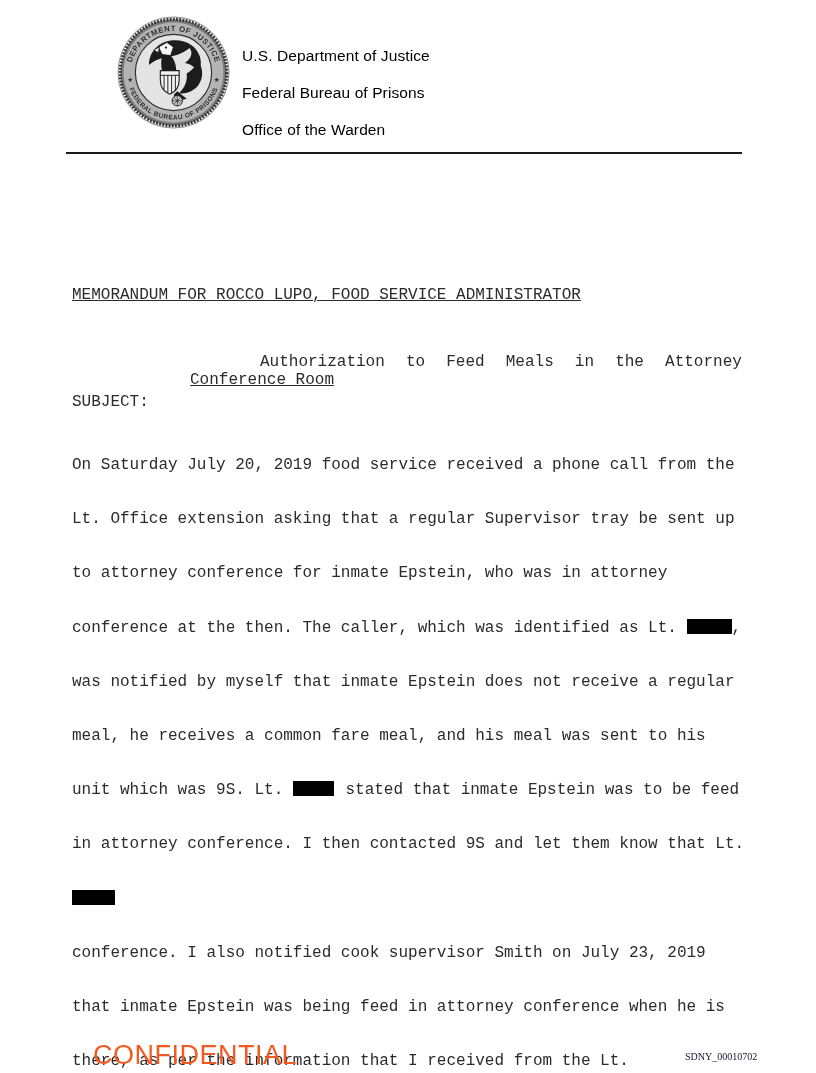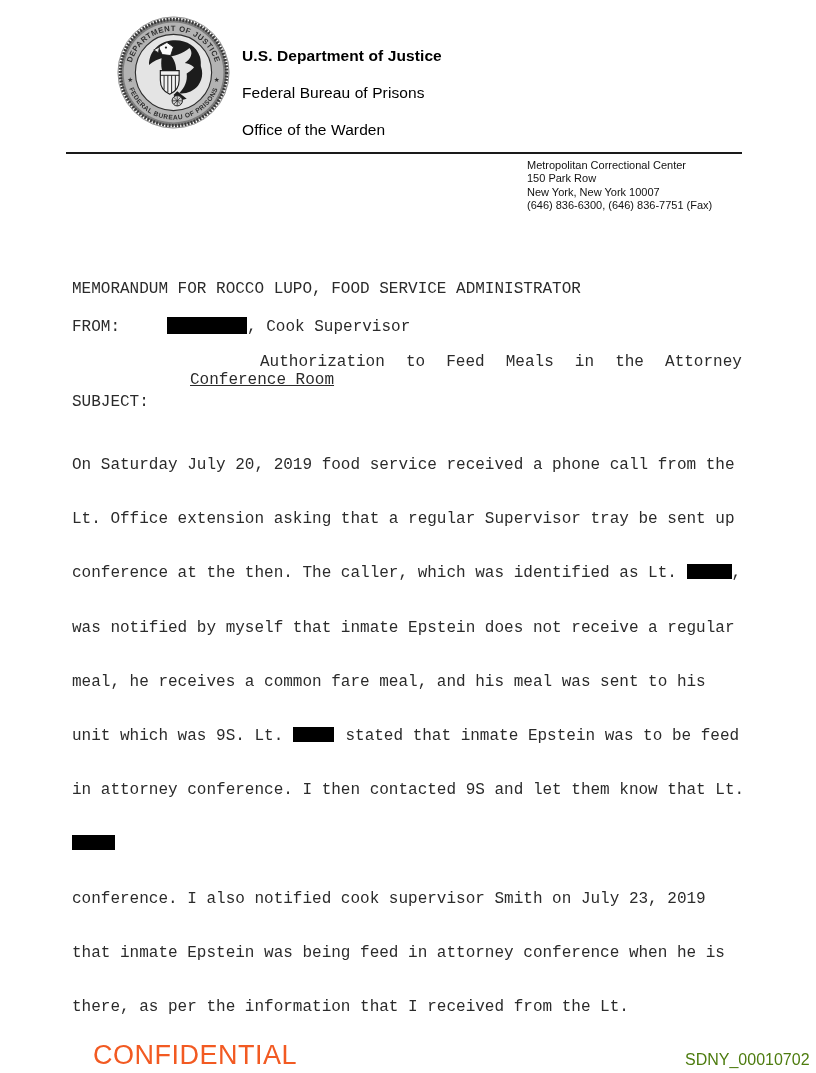--- a/index.html
+++ b/index.html
@@ -8,42 +8,42 @@
     width:816px;
     height:1073px;
     background:#ffffff;
     font-family:"Liberation Sans", sans-serif;
     overflow:hidden;
   }
   
   .seal{position:absolute;left:117px;top:16px;width:113px;height:113px;}
   .agency-block{position:absolute;left:242px;top:48px;color:#000;}
   .agency-line{font-size:15.5px;line-height:16px;margin-bottom:21px;letter-spacing:0.1px;}
-  .agency-line.bold{font-weight:bold;}
+  .agency-line.bold{font-weight:normal;}
   .header-rule{position:absolute;left:66px;top:152px;width:676px;height:2px;background:#1a1a1a;}
   .address{position:absolute;left:527px;top:159px;font-size:11px;line-height:13.4px;color:#111;}
   
   .mono{font-family:"Liberation Mono", monospace;font-size:16px;color:#2b2b2b;white-space:pre;}
   .memoline{position:absolute;left:72px;line-height:18px;}
-  .line-memorandum{top:280px;}
+  .line-memorandum{top:286px;text-decoration:underline;}
   .line-from{top:317px;}
   .subject-label{top:353px;margin-top:40px;}
   .subject-content{position:absolute;left:260px;top:353px;line-height:18px;word-spacing:11.5px;}
   .subject-line2{position:absolute;left:190px;top:371px;line-height:18px;text-decoration:underline;}
   .memo-body{position:absolute;left:72px;top:420px;}
   .memo-body .bline{line-height:18.2px;height:18.2px;}
   
   .redact{display:inline-block;background:#000;}
   .redact-from{width:80px;height:17px;margin-left:47px;vertical-align:-3px;}
   .redact-a{width:45px;height:15px;vertical-align:-2px;}
   .redact-b{width:41px;height:15px;vertical-align:-2px;margin-right:2px;}
   .redact-c{width:43px;height:15px;vertical-align:-2px;margin-right:2px;}
   
   .confidential{position:absolute;left:93px;top:1040px;font-size:27px;letter-spacing:0.5px;color:#F25A22;}
-  .bates{position:absolute;left:685px;top:1051px;font-size:16px;color:#4d7c0f;}
+  .bates{position:absolute;left:685px;top:1051px;font-size:10px;color:#0f172a;font-family:Liberation Serif, serif;}
 </style>
 </head>
 <body>
 
 <div class="page">
 
   <svg class="seal" viewBox="0 0 120 120" xmlns="http://www.w3.org/2000/svg">
     <defs>
       <path id="arcTop" d="M 14,62 A 46,46 0 1 1 106,62" fill="none"></path>
       <path id="arcBot" d="M 10,60 A 50,50 0 0 0 110,60" fill="none"></path>
@@ -78,38 +78,32 @@
   </svg>
 
   <div class="agency-block">
     <div class="agency-line bold">U.S. Department of Justice</div>
     <div class="agency-line">Federal Bureau of Prisons</div>
     <div class="agency-line">Office of the Warden</div>
   </div>
 
   <div class="header-rule"></div>
 
-  <div class="address">
-    <div>Metropolitan Correctional Center</div>
-    <div>150 Park Row</div>
-    <div>New York, New York 10007</div>
-    <div>(646) 836-6300, (646) 836-7751 (Fax)</div>
-  </div>
 
   <div class="mono memoline line-memorandum">MEMORANDUM FOR ROCCO LUPO, FOOD SERVICE ADMINISTRATOR</div>
 
-  <div class="mono memoline line-from"><span>FROM:</span><span class="redact redact-from"></span><span>, Cook Supervisor</span></div>
 
   <div class="mono memoline subject-label">SUBJECT:</div>
   <div class="mono subject-content">Authorization to Feed Meals in the Attorney</div>
   <div class="mono subject-line2">Conference Room</div>
 
   <div class="mono memo-body">
     <div class="bline">On Saturday July 20, 2019 food service received a phone call from the</div>
     <div class="bline">Lt. Office extension asking that a regular Supervisor tray be sent up</div>
+    <div class="bline">to attorney conference for inmate Epstein, who was in attorney</div>
     <div class="bline"><span>conference at the then. The caller, which was identified as Lt. </span><span class="redact redact-a"></span><span>,</span></div>
     <div class="bline">was notified by myself that inmate Epstein does not receive a regular</div>
     <div class="bline">meal, he receives a common fare meal, and his meal was sent to his</div>
     <div class="bline"><span>unit which was 9S. Lt. </span><span class="redact redact-b"></span><span> stated that inmate Epstein was to be feed</span></div>
     <div class="bline">in attorney conference. I then contacted 9S and let them know that Lt.</div>
     <div class="bline"><span class="redact redact-c"></span></div>
     <div class="bline">conference. I also notified cook supervisor Smith on July 23, 2019</div>
     <div class="bline">that inmate Epstein was being feed in attorney conference when he is</div>
     <div class="bline">there, as per the information that I received from the Lt.</div>
   </div>

